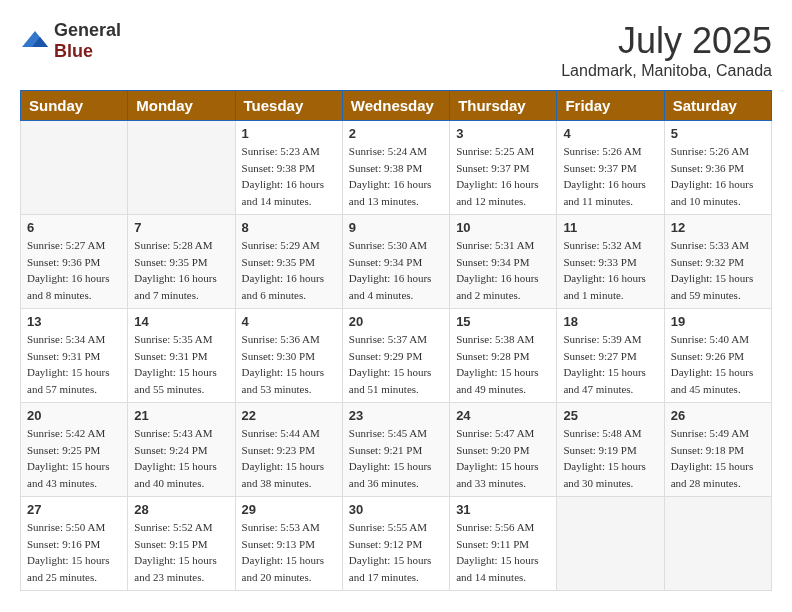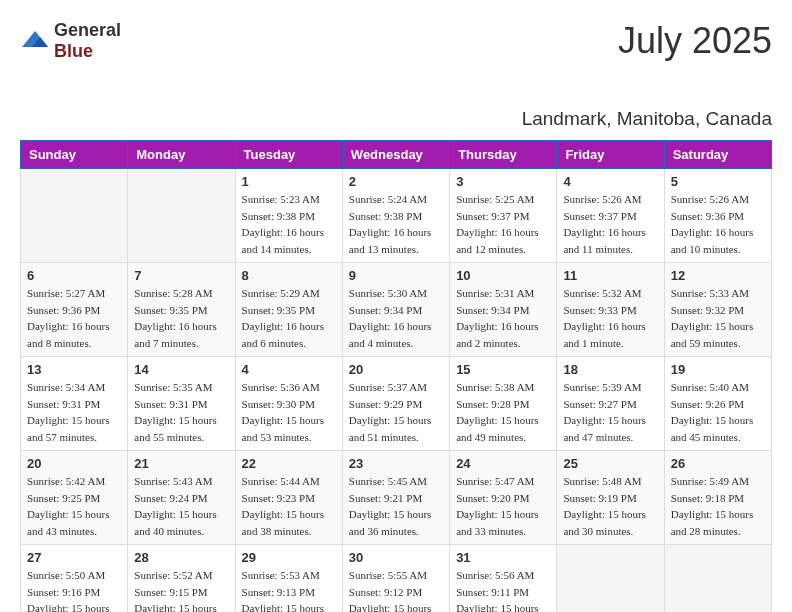--- a/index.html
+++ b/index.html
@@ -27,35 +27,34 @@
     }
     .title-block {
       text-align: right;
     }
     .month-year {
       font-size: 36px;
       font-weight: normal;
       color: #333;
     }
     .location {
-      font-size: 19px;
+      font-size: 16px;
       color: #333;
-      margin-top: 46px;
     }
     .calendar {
       width: 100%;
       border-collapse: collapse;
       border: 1px solid #ccc;
     }
     .calendar th {
-      background-color: #a21caf;
+      background-color: #a16207;
       color: #fff;
       text-align: left;
       padding: 6px 8px;
-      font-size: 13px;
+      font-size: 15px;
       border: 1px solid #2266bb;
     }
     .calendar td {
       vertical-align: top;
       padding: 5px 6px;
       border: 1px solid #ddd;
       font-size: 11px;
       color: #333;
       background: #fff;
       width: 107px;

